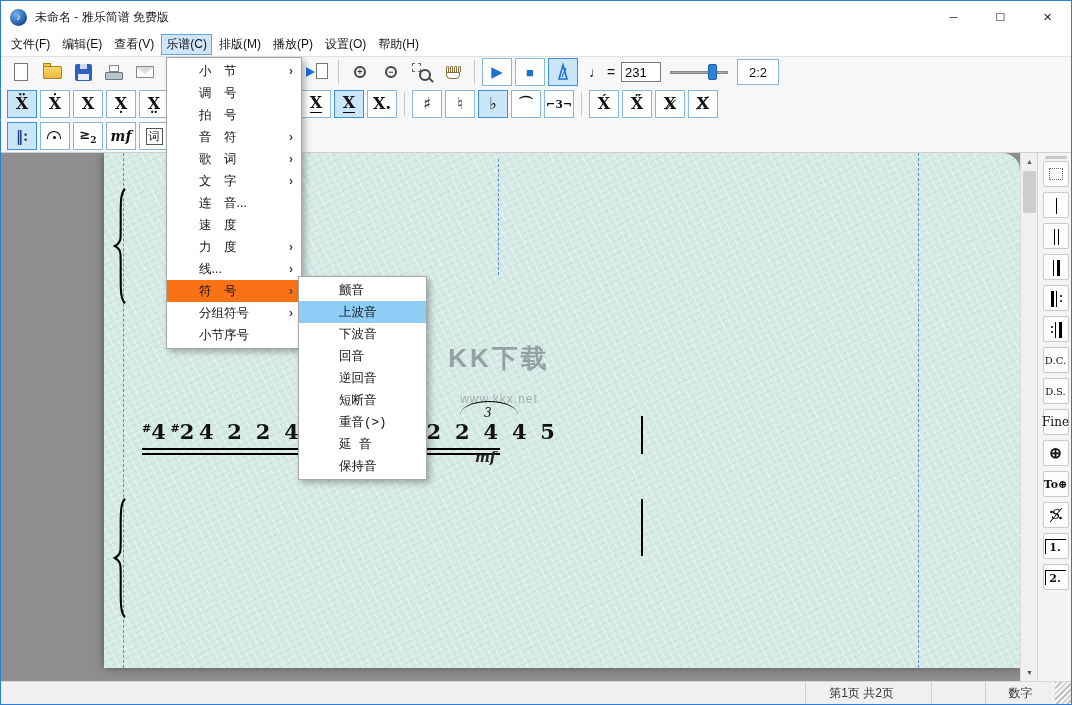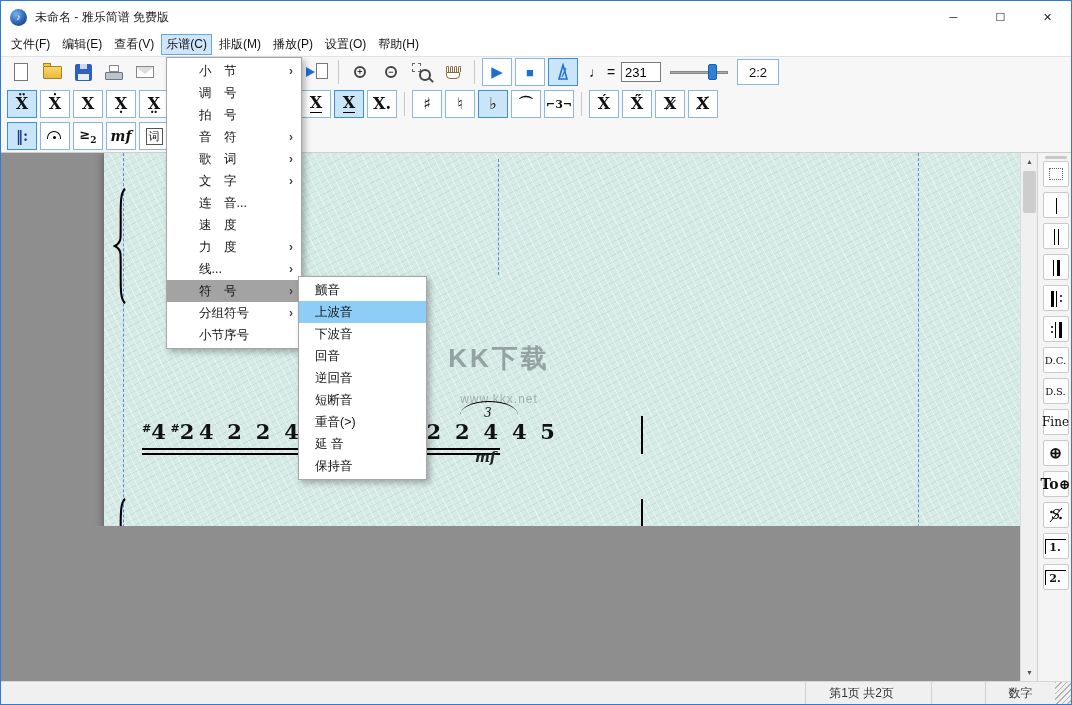--- a/index.html
+++ b/index.html
@@ -68,21 +68,21 @@
   .rpt{font-family:"DejaVu Serif",serif;font-weight:bold;font-size:14px;color:#1a3a8c;}
   .ferm{position:relative;width:16px;height:10px;}
   .ferm i{position:absolute;left:0;top:0;width:14px;height:8px;border:1.6px solid #000;border-bottom:none;border-radius:14px 14px 0 0;}
   .ferm b{position:absolute;left:6px;top:5px;width:3px;height:3px;background:#000;border-radius:50%;}
   .acc2{font-family:"DejaVu Serif",serif;font-size:13px;font-weight:bold;}
   .acc2 sub{font-size:9px;}
   .mfg{font-family:"DejaVu Serif",serif;font-style:italic;font-weight:bold;font-size:14px;}
   .lyrbox{font-size:11px;border:1px solid #555;padding:0 2px;}
   
   .main{position:absolute;top:152px;left:0;right:0;bottom:23px;background:#8e8e8e;}
-  .workspace{position:absolute;left:0;top:0;width:1019px;height:373px;background:#8e8e8e;overflow:hidden;}
+  .workspace{position:absolute;left:0;top:0;width:1019px;height:552px;background:#8e8e8e;overflow:hidden;border-radius:18px;}
   .page{position:absolute;left:103px;top:0;width:916px;height:515px;
         background-color:#d6eae6;
         background-image:repeating-linear-gradient(63deg, rgba(255,255,255,.45) 0 1px, rgba(214,234,230,0) 1px 7px),
                          repeating-linear-gradient(-27deg, rgba(150,190,185,.22) 0 1px, transparent 1px 6px);
         box-shadow:0 0 9px rgba(0,0,0,.4);}
   .dash{position:absolute;width:0;border-left:1px dashed #5b8dd6;}
   .brace{position:absolute;left:9px;width:15px;}
   .barline{position:absolute;width:2px;background:#000;}
   .noterow{position:absolute;left:38px;top:266px;white-space:nowrap;}
   .note{display:inline-block;width:24px;font-family:"DejaVu Serif",serif;}
@@ -101,42 +101,42 @@
   .sc-thumb{position:absolute;left:2px;top:18px;width:13px;height:42px;background:#cdcdcd;border-radius:2px;}
   
   .sidepanel{position:absolute;left:1036px;top:0;width:36px;height:528px;background:#f4f4f4;border-left:1px solid #d0d0d0;
              display:flex;flex-direction:column;align-items:center;}
   .panel-grip{width:22px;height:3px;background:#c8c8c8;border-radius:2px;margin:3px 0 2px;}
   .sp-btn{width:26px;height:26px;margin-bottom:5px;background:#fdfdfd;border:1px solid #c9c9c9;border-radius:2px;
           display:flex;align-items:center;justify-content:center;flex:none;position:relative;}
   .sp-txt{font-family:"DejaVu Serif",serif;font-weight:normal;font-size:10px;}
   .sp-fine{font-size:12px;}
   .sp-coda{font-size:15px;font-weight:bold;}
-  .sp-tocoda{font-size:14px;font-weight:bold;font-family:"DejaVu Serif",serif;}
+  .sp-tocoda{font-size:11px;font-weight:bold;font-family:"DejaVu Serif",serif;}
   .icframe{width:14px;height:12px;border:1px dotted #666;}
   .blb{position:absolute;top:5px;width:1.5px;height:16px;background:#000;}
   .blb.th{width:3px;}
   .bld{position:absolute;width:2px;height:2px;background:#000;border-radius:50%;}
   .volta{font-family:"DejaVu Serif",serif;font-size:11px;font-weight:bold;border-left:1px solid #000;border-top:1px solid #000;padding:1px 5px 0 3px;}
   
   .statusbar{position:absolute;left:0;right:0;bottom:0;height:23px;background:#f0f0f0;border-top:1px solid #d7d7d7;
              display:flex;align-items:center;font-size:12px;color:#333;}
   .sb-spacer{flex:1;}
   .sb-sec{height:100%;display:flex;align-items:center;justify-content:center;border-left:1px solid #cfcfcf;margin-left:14px;}
   .sb-page{width:112px;} .sb-empty{width:40px;} .sb-mode{width:70px;}
   .grip{width:16px;height:100%;background:repeating-linear-gradient(135deg,#b5b5b5 0 1px,transparent 1px 4px);}
   
   .dropdown{position:absolute;left:165px;top:56px;width:136px;background:#fff;border:1px solid #a6a6a6;
             box-shadow:3px 3px 6px rgba(0,0,0,.28);z-index:100;padding:2px 0;}
   .submenu{position:absolute;left:297px;top:275px;width:129px;background:#fff;border:1px solid #a6a6a6;
            box-shadow:3px 3px 6px rgba(0,0,0,.28);z-index:101;padding:2px 0;}
   .mi{height:22px;display:flex;align-items:center;padding:0 8px 0 32px;font-size:12.5px;position:relative;}
-  .mi.active{background:#a3a3a3;}
+  .mi.active{background:#f97316;}
   .mi .arrow{position:absolute;right:8px;font-size:12px;font-weight:bold;color:#444;}
-  .smi{height:22px;display:flex;align-items:center;padding:0 8px 0 16px;font-size:12.5px;}
+  .smi{height:22px;display:flex;align-items:center;padding:0 8px 0 40px;font-size:12.5px;font-family:Liberation Mono, monospace;}
   .smi.active{background:#8ecdf6;}
 </style>
 </head>
 <body>
 
 <div class="window">
 
   <div class="titlebar">
     <span class="app-icon">♪</span>
     <span class="title-text">未命名 - 雅乐简谱 免费版</span>

